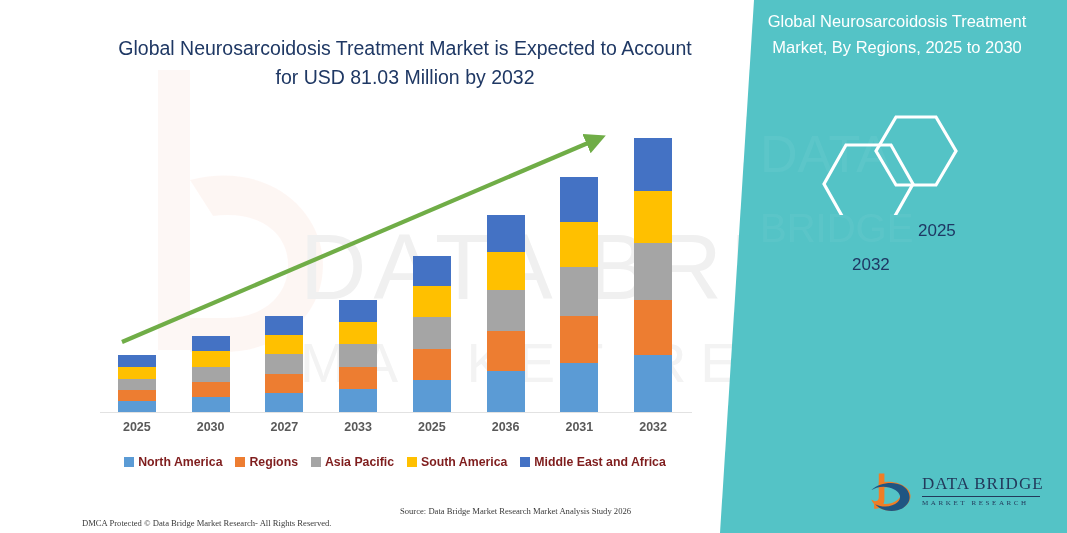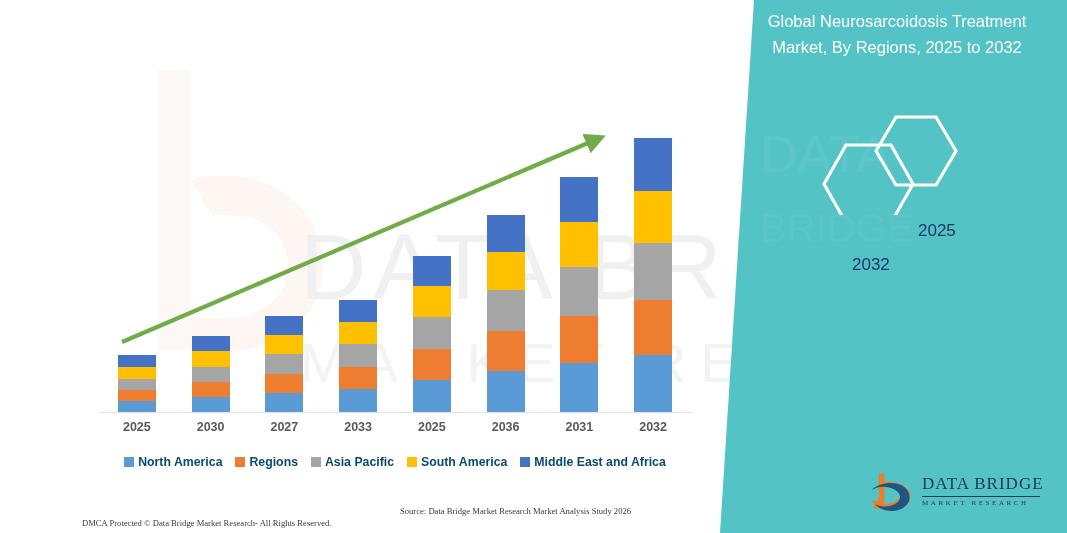--- a/index.html
+++ b/index.html
@@ -28,21 +28,21 @@
 
   
   .xaxis{position:absolute;left:100px;top:420px;width:590px;display:flex;justify-content:space-around;}
   .xlabel{width:70px;text-align:center;font-size:12.5px;font-weight:bold;color:#595959;}
 
   
   .legend{position:absolute;left:100px;top:455px;width:590px;display:flex;
     justify-content:center;align-items:center;gap:13px;flex-wrap:nowrap;}
   .legend-item{display:flex;align-items:center;gap:4px;white-space:nowrap;}
   .swatch{width:10px;height:10px;display:inline-block;}
-  .legend-label{font-size:12.3px;font-weight:bold;color:#0c4a6e;}
+  .legend-label{font-size:12.3px;font-weight:bold;color:#7f1d1d;}
 
   
   .footer{position:absolute;left:0;top:506px;width:720px;}
   .foot-left{position:absolute;left:82px;top:12px;font-size:8.6px;color:#3a3a3a;
     font-family:"Liberation Serif",serif;white-space:nowrap;}
   .foot-right{position:absolute;left:400px;top:0;font-size:8.6px;color:#3a3a3a;
     font-family:"Liberation Serif",serif;white-space:nowrap;}
 
   
   .panel{position:absolute;right:0;top:0;width:347px;height:533px;overflow:hidden;}
@@ -72,20 +72,21 @@
 <div id="canvas">
 
   <svg class="wm-b" viewBox="0 0 230 300">
     <path d="M40,10 L72,10 L72,290 L40,290 Z" fill="#fdf1ec"></path>
     <path d="M72,120 C150,100 205,150 205,205 C205,258 160,292 105,292 L72,292 L72,258 L108,258
              C145,258 170,236 170,205 C170,172 140,150 95,156 Z" fill="#fdeee9"></path>
   </svg>
   <div class="wm-text">DATA BRIDGE</div>
   <div class="wm-text2">MARKET RESEARCH</div>
 
+  <div class="chart-title">Global Neurosarcoidosis Treatment Market is Expected to Account for USD 81.03 Million by 2032</div>
 
   <div class="axis-line"></div>
   <div class="bars" id="bars">
       <div class="bar-col">
         <div class="bar">
           <div class="seg" style="height: 11px; background: rgb(91, 155, 213);"></div>
           <div class="seg" style="height: 11.5px; background: rgb(237, 125, 49);"></div>
           <div class="seg" style="height: 11px; background: rgb(165, 165, 165);"></div>
           <div class="seg" style="height: 11.5px; background: rgb(255, 192, 0);"></div>
           <div class="seg" style="height: 12px; background: rgb(68, 114, 196);"></div>
@@ -207,21 +208,21 @@
   <div class="panel">
     <svg class="panel-bg" viewBox="0 0 347 533" preserveAspectRatio="none">
       <path d="M34,0 L347,0 L347,533 L0,533 Z" fill="#54C3C6"></path>
     </svg>
 
     <svg class="panel-wm" viewBox="0 0 240 180">
       <text x="0" y="60" font-family="Liberation Sans, sans-serif" font-size="52" fill="#ffffff" opacity="0.35">DATA</text>
       <text x="0" y="130" font-family="Liberation Sans, sans-serif" font-size="40" fill="#ffffff" opacity="0.3">BRIDGE</text>
     </svg>
 
-    <div class="panel-title">Global Neurosarcoidosis Treatment Market, By Regions, 2025 to 2032</div>
+    <div class="panel-title">Global Neurosarcoidosis Treatment Market, By Regions, 2025 to 2030</div>
 
     <div class="hexwrap">
       <svg viewBox="0 0 230 120" width="230" height="120">
         <polygon points="78,22 118,22 138,56 118,90 78,90 58,56" fill="none" stroke="#ffffff" stroke-width="3.2"></polygon>
         <polygon points="28,50 73,50 95,89 73,128 28,128 6,89" fill="none" stroke="#ffffff" stroke-width="3.2"></polygon>
       </svg>
       <span class="hex-label hex-2032">2032</span>
       <span class="hex-label hex-2025">2025</span>
     </div>
 

